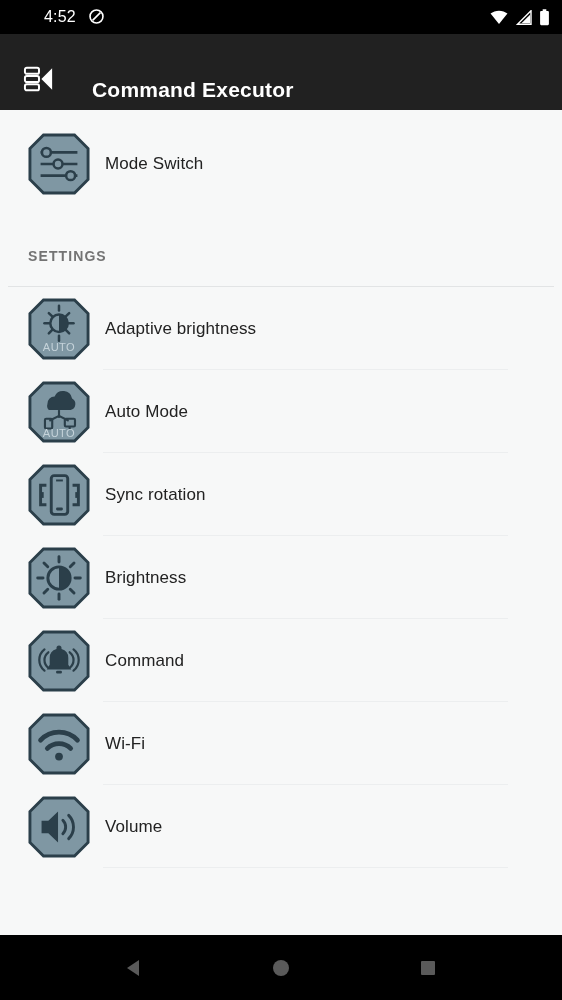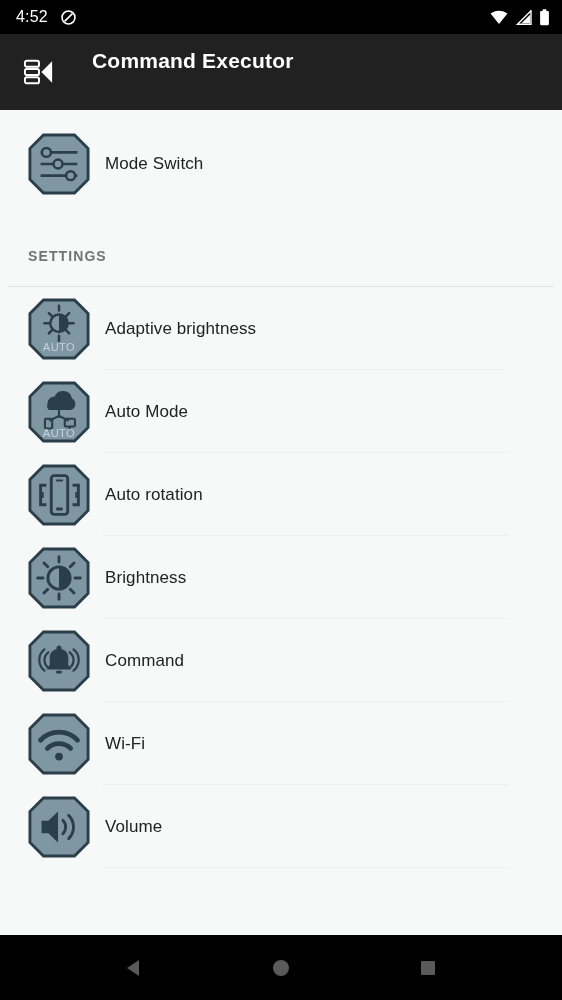--- a/index.html
+++ b/index.html
@@ -10,28 +10,28 @@
     overflow:hidden;
   }
   .phone { position:relative; width:562px; height:1000px; display:flex; flex-direction:column; background:#f7f8f8; }
 
   
   .status-bar {
     height:34px; background:#000; color:#fff;
     display:flex; align-items:center; flex:0 0 auto;
     padding:0 12px 0 16px;
   }
-  .status-left { display:flex; align-items:center; gap:12px; }
+  .status-left { display:flex; gap:12px;margin-left:28px; }
   .status-time { font-size:16px; letter-spacing:.2px; font-family:"Liberation Sans", sans-serif; }
   .status-right { margin-left:auto; display:flex; align-items:center; gap:7px; }
 
   
   .app-bar {
     height:76px; background:#212121; flex:0 0 auto;
-    display:flex; align-items:flex-start; padding:15px 16px;
+    display:flex; align-items:flex-end; padding:8px 16px;
     box-shadow:0 1px 2px rgba(0,0,0,.35);
   }
   .drawer-btn { width:46px; height:46px; display:flex; align-items:center; justify-content:center; cursor:pointer; }
   .app-title {
     color:#fff; font-size:21px; font-weight:bold;
     margin-left:30px; letter-spacing:.2px;
   }
 
   
   .content { flex:1 1 auto; background:#f7f8f8; overflow:hidden; position:relative; }
@@ -185,21 +185,21 @@
           <path d="M16 2 H48 L62 16 V48 L48 62 H16 L2 48 V16 Z" fill="#7f97a3" stroke="#2b3f4a" stroke-width="3"></path>
           <rect x="24" y="12" width="17" height="40" rx="3" fill="#7f97a3" stroke="#2b3f4a" stroke-width="3"></rect>
           <line x1="29" y1="17" x2="36" y2="17" stroke="#2b3f4a" stroke-width="2"></line>
           <rect x="29" y="45" width="7" height="3" rx="1.2" fill="#2b3f4a"></rect>
           <path d="M19 22 h-6 v20 h6" fill="none" stroke="#2b3f4a" stroke-width="3"></path>
           <line x1="15" y1="29" x2="15" y2="35" stroke="#2b3f4a" stroke-width="2.4"></line>
           <path d="M46 22 h6 v20 h-6" fill="none" stroke="#2b3f4a" stroke-width="3"></path>
           <line x1="50" y1="29" x2="50" y2="35" stroke="#2b3f4a" stroke-width="2.4"></line>
         </svg>
       </div>
-      <div class="label">Auto rotation</div>
+      <div class="label">Sync rotation</div>
     </div>
 
     <div class="row has-divider">
       <div class="icon-wrap">
         <svg width="62" height="62" viewBox="0 0 64 64">
           <path d="M16 2 H48 L62 16 V48 L48 62 H16 L2 48 V16 Z" fill="#7f97a3" stroke="#2b3f4a" stroke-width="3"></path>
           <g stroke="#2b3f4a" stroke-width="3" stroke-linecap="round">
             <line x1="32" y1="10" x2="32" y2="15.5"></line>
             <line x1="32" y1="48.5" x2="32" y2="54"></line>
             <line x1="10" y1="32" x2="15.5" y2="32"></line>

